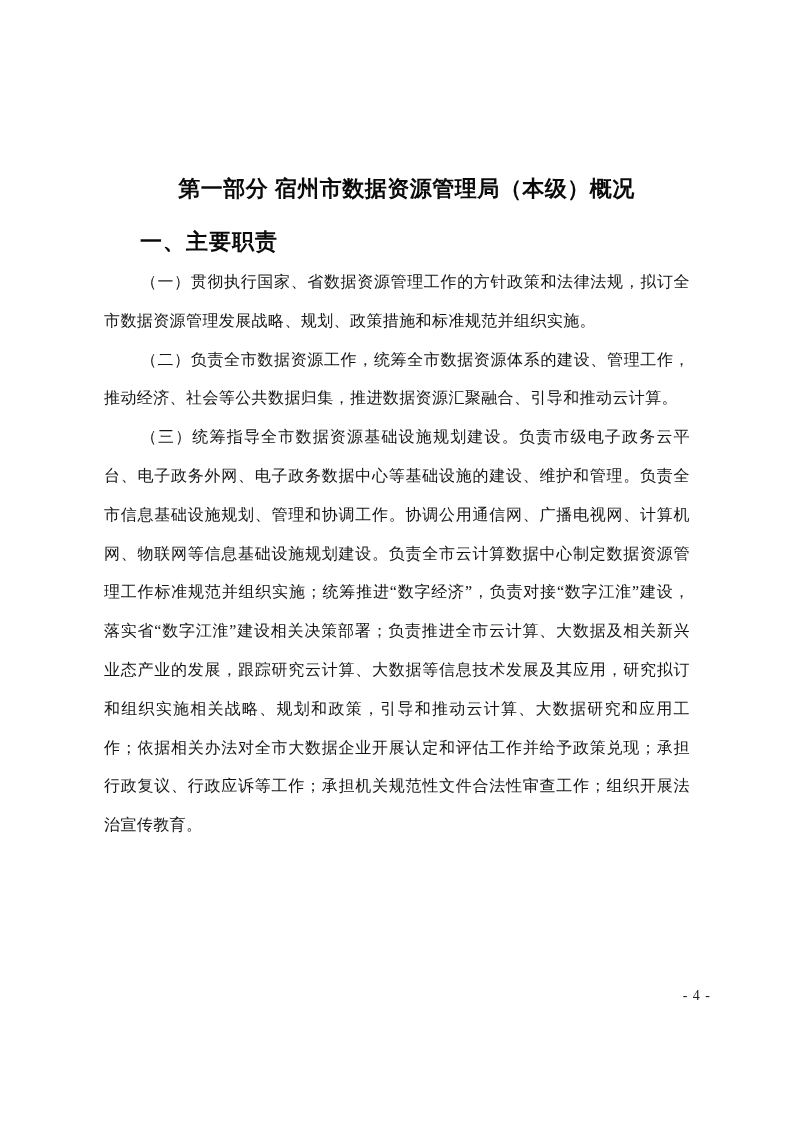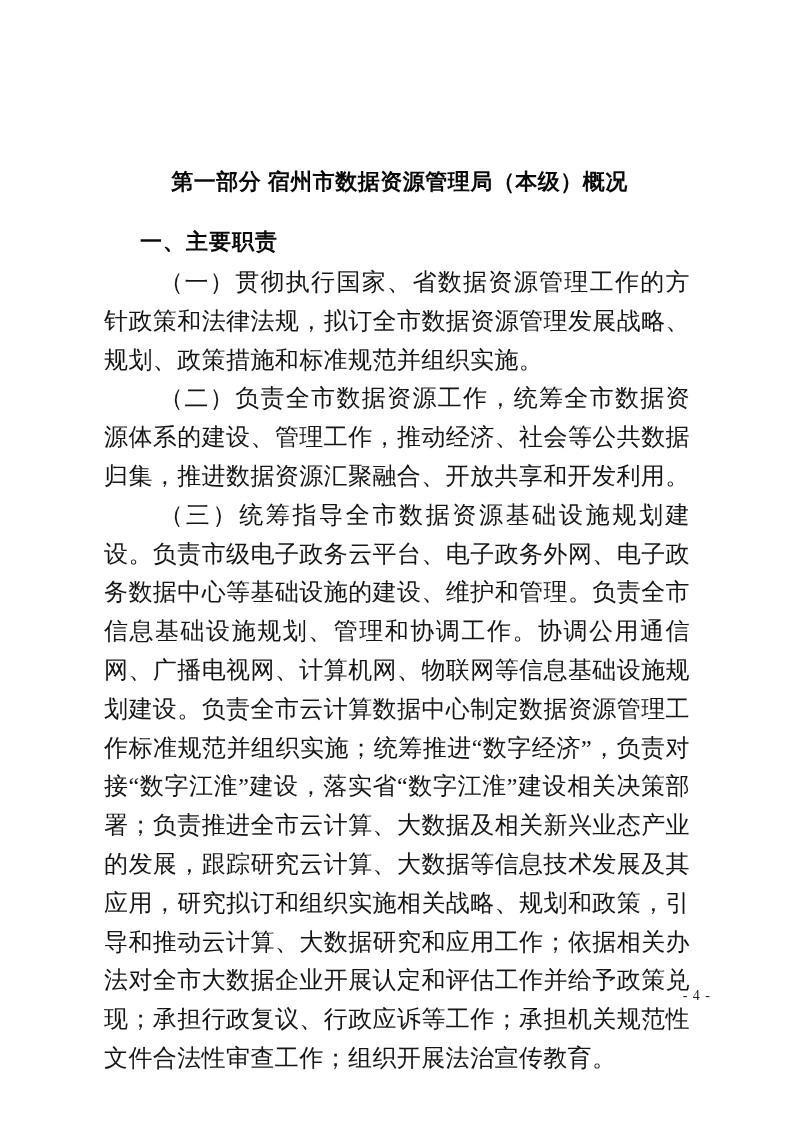--- a/index.html
+++ b/index.html
@@ -14,21 +14,21 @@
     background: #ffffff;
     overflow: hidden;
     color: #111111;
     font-family: "Liberation Serif", "DejaVu Serif", serif;
   }
   .doc-title {
     position: absolute;
     top: 164px;
     left: 104px;
     width: 585px;
-    margin: 3px;
+    margin: 10px;
     text-align: center;
     font-family: "Liberation Sans", "DejaVu Sans", sans-serif;
     font-weight: bold;
     font-size: 22px;
     letter-spacing: 0.5px;
     color: #0a0a0a;
     white-space: nowrap;
   }
   .section-heading {
     position: absolute;
@@ -43,21 +43,21 @@
   }
   .doc-body {
     position: absolute;
     top: 263px;
     left: 104px;
     width: 586px;
   }
   .doc-body p {
     margin: 0;
     padding: 0;
-    font-size: 24px;
+    font-size: 16px;
     line-height: 38.8px;
     letter-spacing: 0.4px;
     text-align: justify;
     text-justify: inter-ideograph;
     text-indent: 2.3em;
     color: #151515;
     word-break: break-all;
   }
   .page-number {
     position: absolute;
@@ -73,19 +73,19 @@
 <body>
 
 <div class="page">
 
   <h1 class="doc-title">第一部分 宿州市数据资源管理局（本级）概况</h1>
 
   <h2 class="section-heading">一、主要职责</h2>
 
   <div class="doc-body">
     <p>（一）贯彻执行国家、省数据资源管理工作的方针政策和法律法规，拟订全市数据资源管理发展战略、规划、政策措施和标准规范并组织实施。</p>
-    <p>（二）负责全市数据资源工作，统筹全市数据资源体系的建设、管理工作，推动经济、社会等公共数据归集，推进数据资源汇聚融合、开放共享和开发利用。</p>
+    <p>（二）负责全市数据资源工作，统筹全市数据资源体系的建设、管理工作，推动经济、社会等公共数据归集，推进数据资源汇聚融合、引导和推动云计算。</p>
     <p>（三）统筹指导全市数据资源基础设施规划建设。负责市级电子政务云平台、电子政务外网、电子政务数据中心等基础设施的建设、维护和管理。负责全市信息基础设施规划、管理和协调工作。协调公用通信网、广播电视网、计算机网、物联网等信息基础设施规划建设。负责全市云计算数据中心制定数据资源管理工作标准规范并组织实施；统筹推进“数字经济”，负责对接“数字江淮”建设，落实省“数字江淮”建设相关决策部署；负责推进全市云计算、大数据及相关新兴业态产业的发展，跟踪研究云计算、大数据等信息技术发展及其应用，研究拟订和组织实施相关战略、规划和政策，引导和推动云计算、大数据研究和应用工作；依据相关办法对全市大数据企业开展认定和评估工作并给予政策兑现；承担行政复议、行政应诉等工作；承担机关规范性文件合法性审查工作；组织开展法治宣传教育。</p>
   </div>
 
   <div class="page-number">- 4 -</div>
 
 </div>
 
 </body></html>

